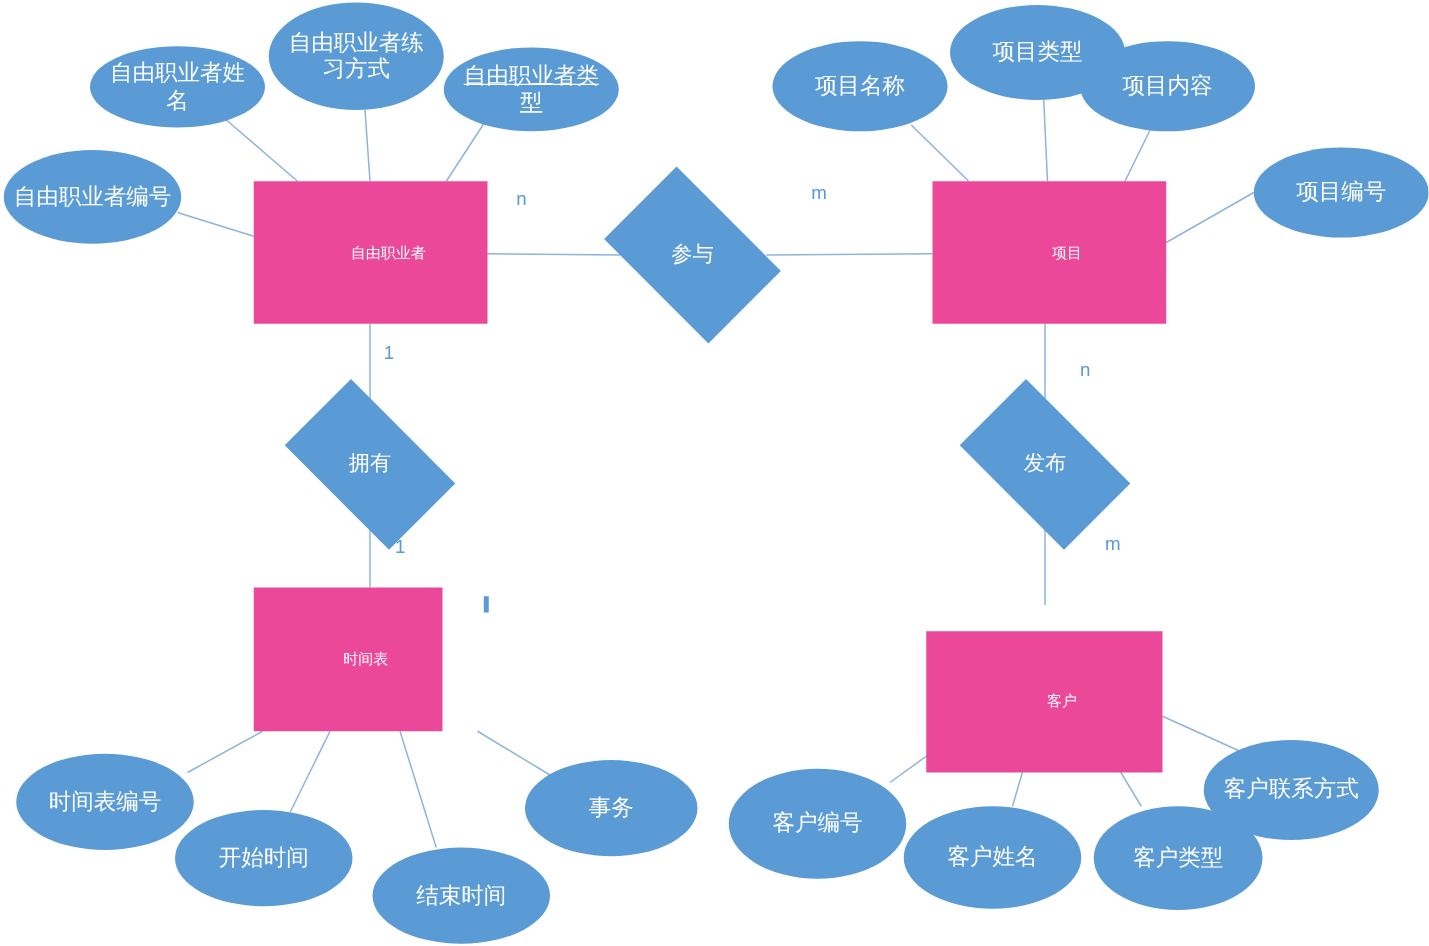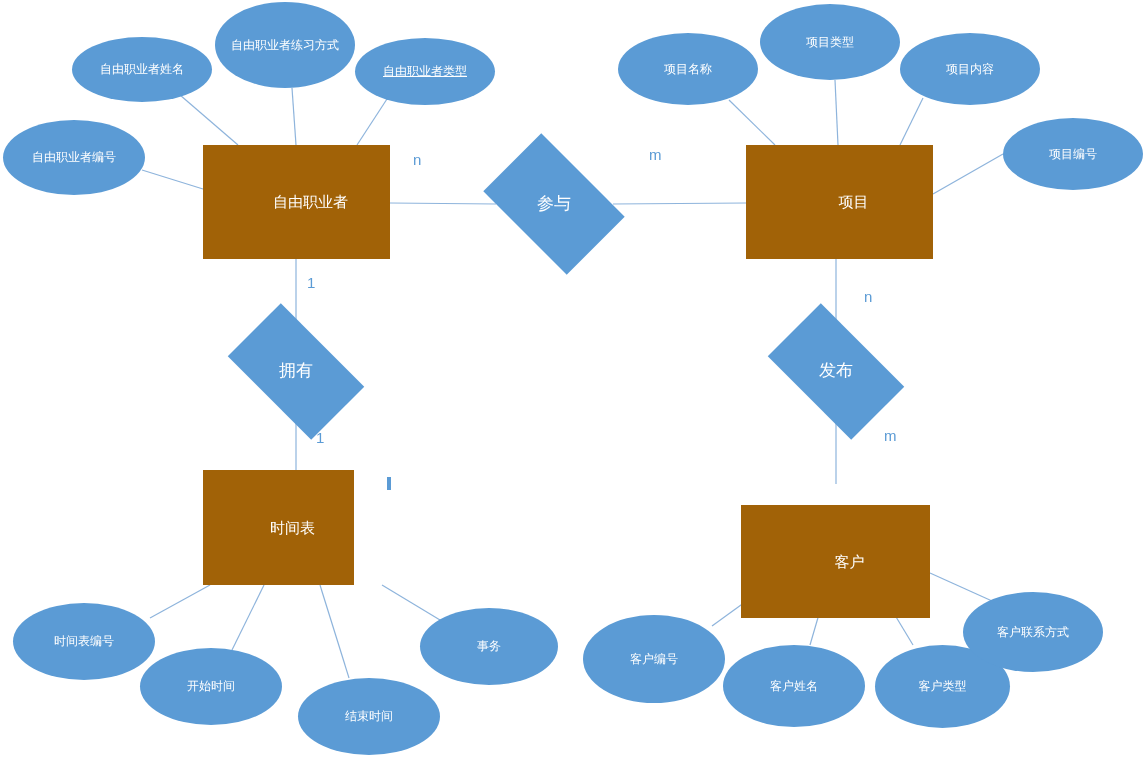--- a/index.html
+++ b/index.html
@@ -26,28 +26,28 @@
     position: absolute;
     display: flex;
     align-items: center;
     justify-content: center;
     text-align: center;
     color: #ffffff;
     box-sizing: border-box;
     line-height: 1.18;
   }
   .entity {
-    background: #a16207;
-    font-size: 15px;
+    background: #ec4899;
+    font-size: 12px;
     padding-left: 28px;
   }
   .attr {
     background: #5B9BD5;
     border-radius: 50%;
-    font-size: 12px;
+    font-size: 18px;
     padding: 0 8px;
   }
   .rel {
     font-size: 17px;
   }
   .rel .diamond-bg {
     position: absolute;
     left: 0; top: 0;
     width: 100%;
     height: 100%;
@@ -109,21 +109,21 @@
     </div>
     <div class="node attr" style="left: 3px; top: 120px; width: 142px; height: 75px;">
       <span>自由职业者编号</span>
     </div>
     <div class="node attr" style="left: 618px; top: 33px; width: 140px; height: 72px;">
       <span>项目名称</span>
     </div>
     <div class="node attr" style="left: 760px; top: 4px; width: 140px; height: 76px;">
       <span>项目类型</span>
     </div>
-    <div class="node attr" style="left: 900px; top: 33px; width: 140px; height: 72px;">
+    <div class="node attr" style="left: 864px; top: 33px; width: 140px; height: 72px;">
       <span>项目内容</span>
     </div>
     <div class="node attr" style="left: 1003px; top: 118px; width: 140px; height: 72px;">
       <span>项目编号</span>
     </div>
     <div class="node attr" style="left: 13px; top: 603px; width: 142px; height: 77px;">
       <span>时间表编号</span>
     </div>
     <div class="node attr" style="left: 140px; top: 648px; width: 142px; height: 77px;">
       <span>开始时间</span>

